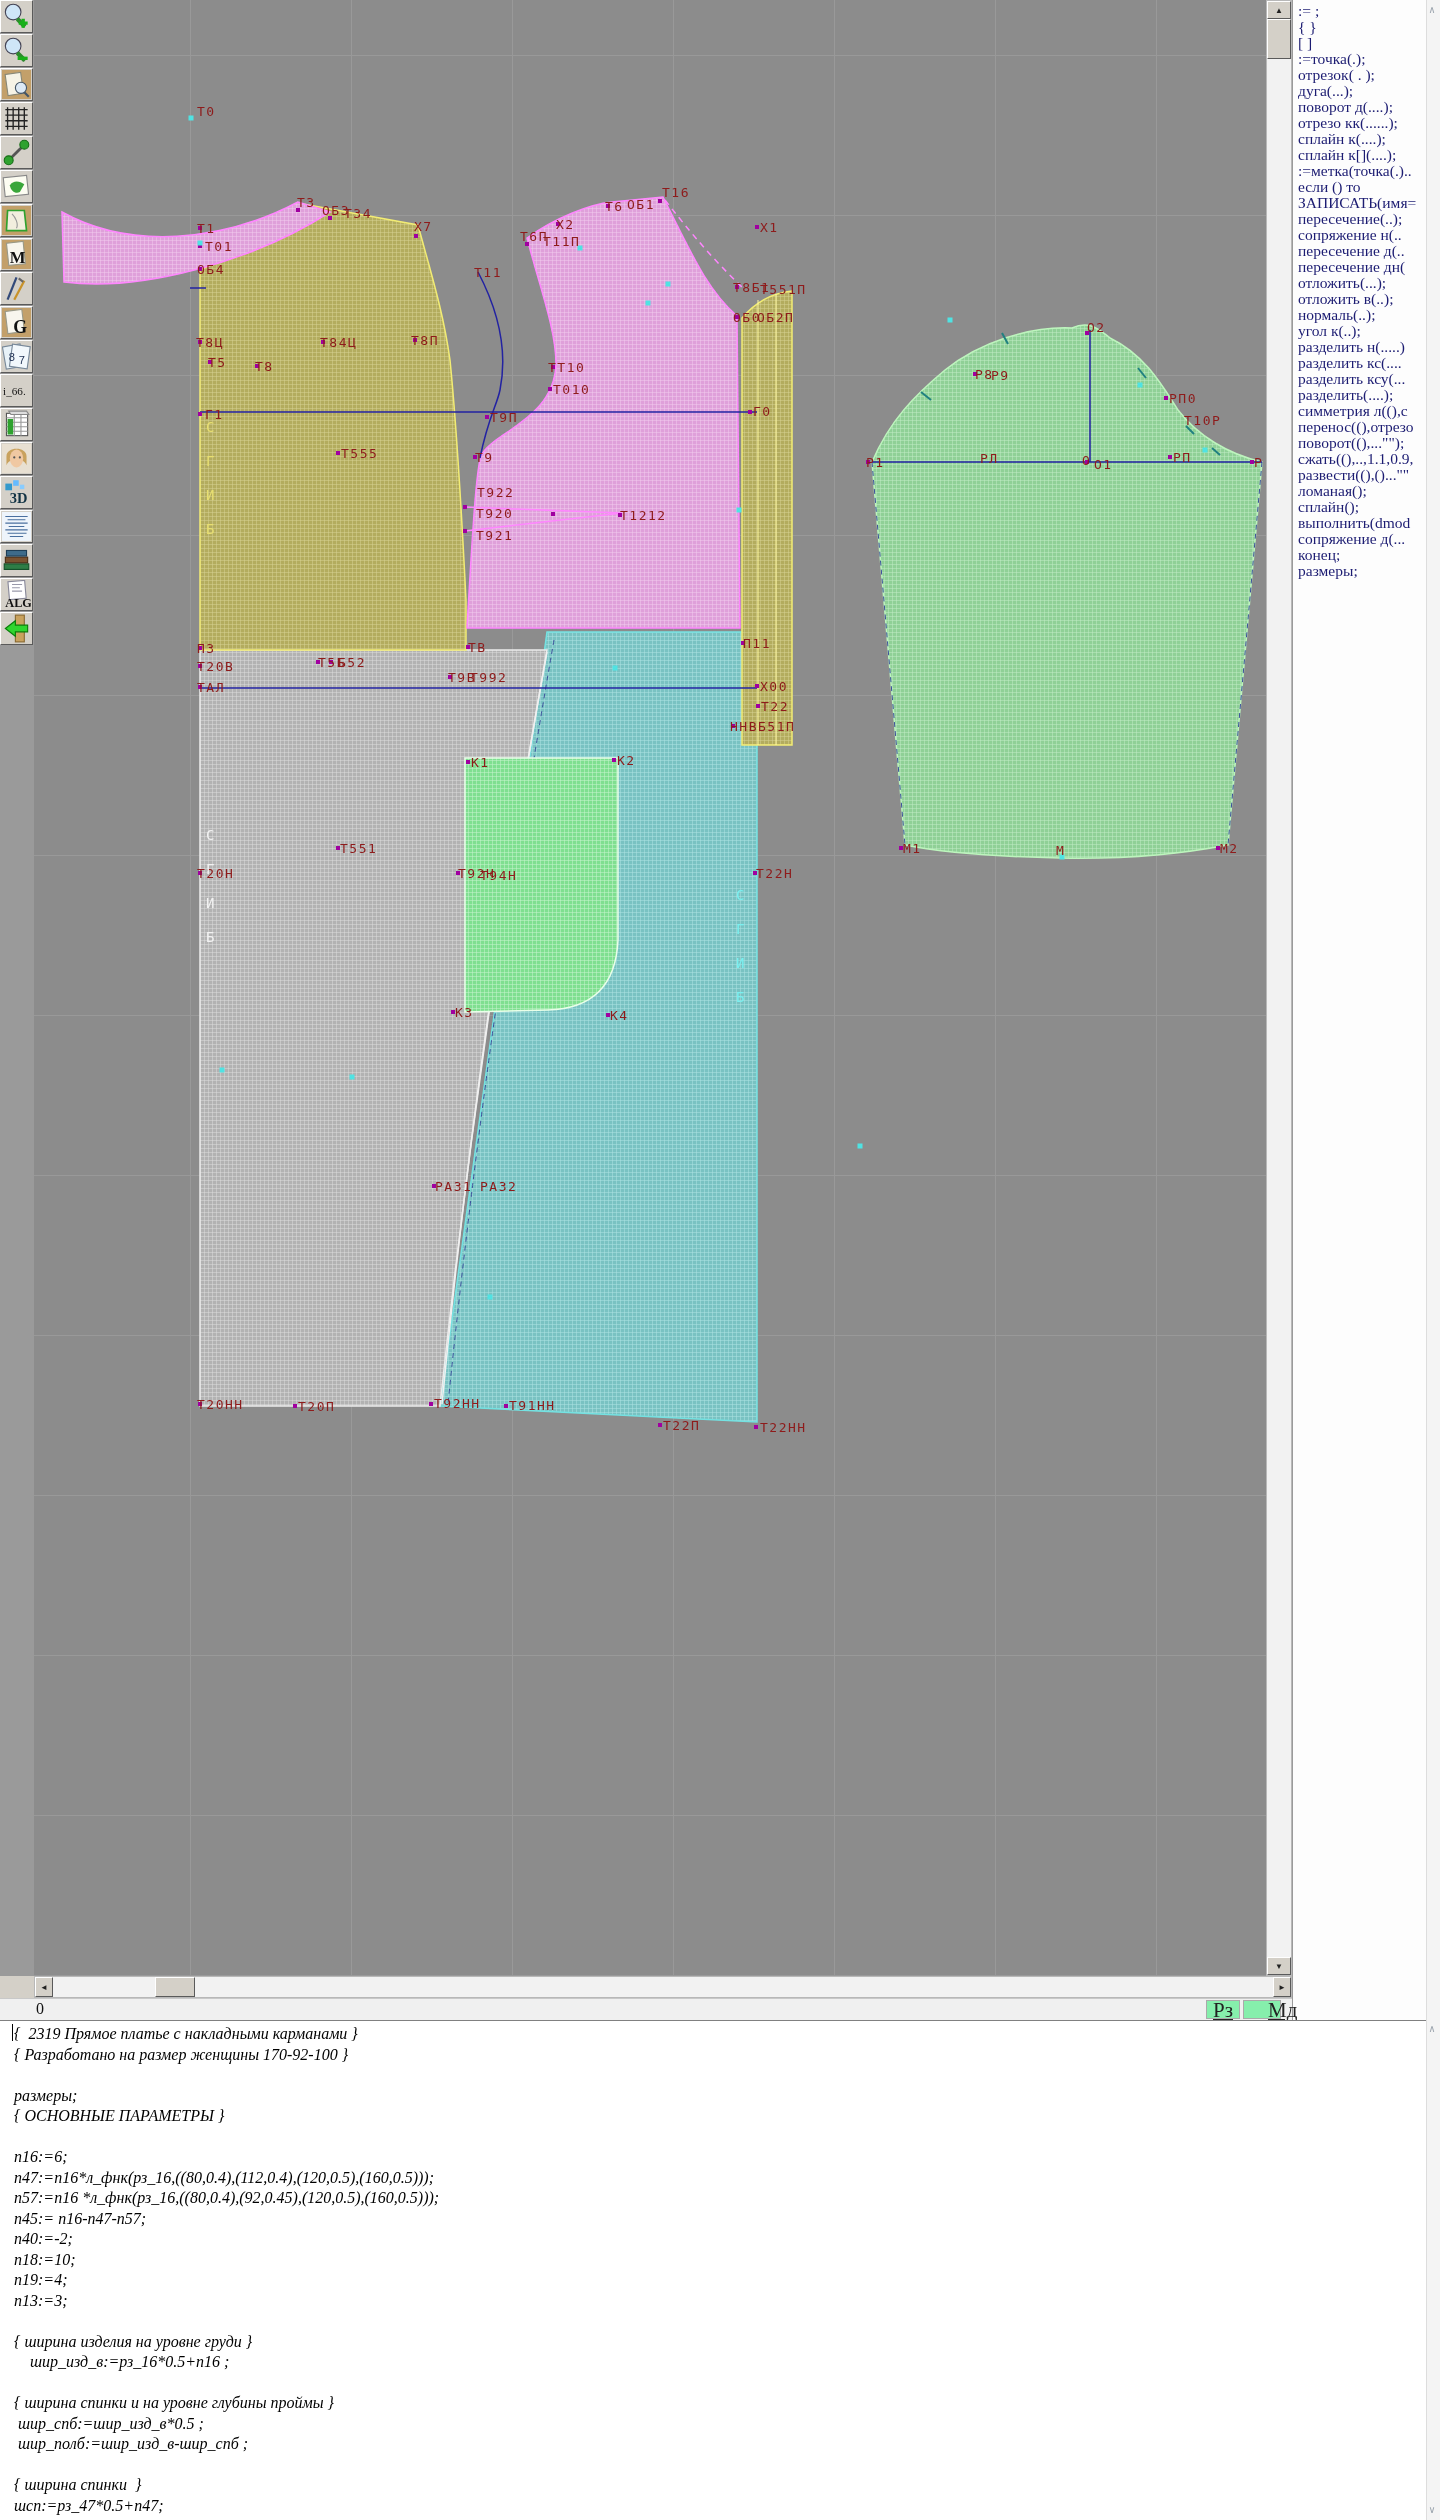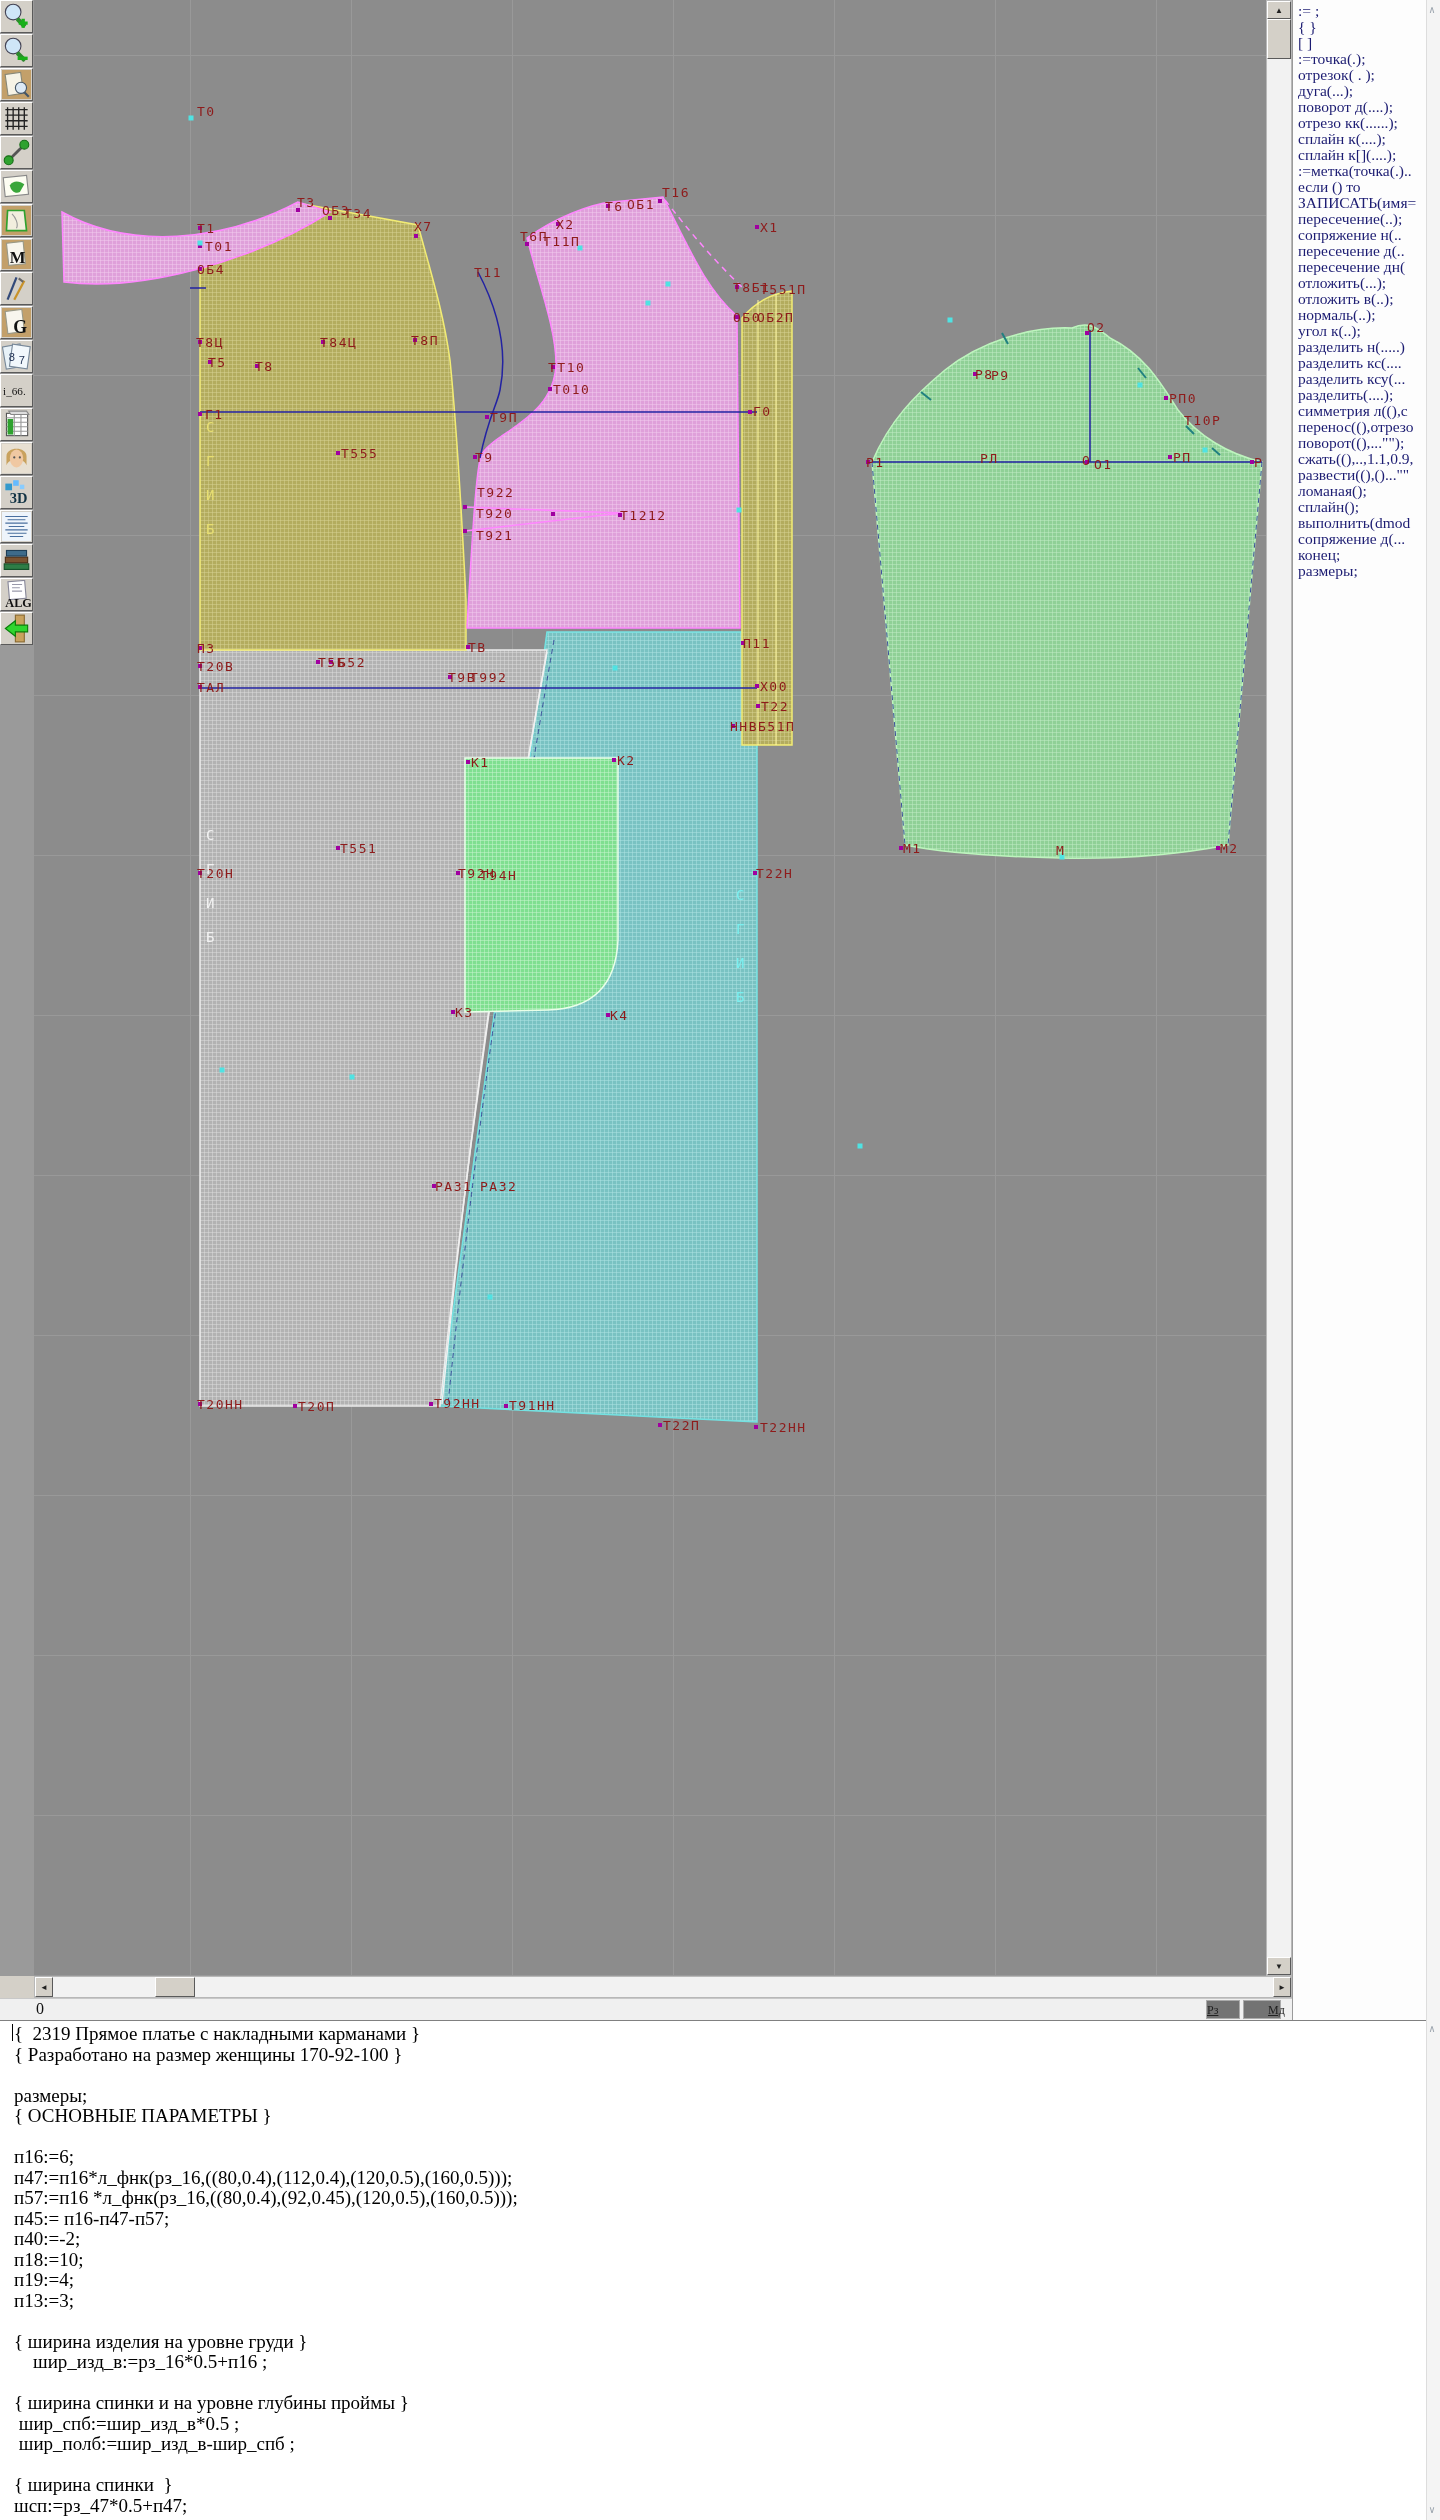--- a/index.html
+++ b/index.html
@@ -37,32 +37,32 @@
   #cmd-list li{font-family:"Liberation Serif",serif;font-size:15.5px;line-height:16px;
                color:#1c1c72;white-space:nowrap;cursor:pointer;}
   #rp-scroll{position:absolute;left:1426px;top:0;width:14px;height:2020px;background:#f4f4f4;
              border-left:1px solid #ddd;box-sizing:border-box;}
   .chev{position:absolute;left:2px;font-size:10px;color:#9aa3ad;font-family:"DejaVu Sans Mono",monospace;}
 
   
   #statusbar{position:absolute;left:0;top:1998px;width:1292px;height:22px;background:#f0f0f0;
              border-top:1px solid #c8c8c8;box-sizing:border-box;}
   #status-zero{position:absolute;left:36px;top:1px;font-family:"Liberation Serif",serif;font-size:16px;color:#111;}
-  .sbtn{position:absolute;top:1px;height:19px;background:#737373;border:1px solid #aaa;
-        font-family:"Liberation Serif",serif;font-size:12px;color:#222;text-decoration:underline;
-        line-height:18px;cursor:pointer;box-sizing:border-box;}
+  .sbtn{position:absolute;top:1px;height:19px;background:#86efac;border:1px solid #aaa;
+        font-family:"Liberation Serif",serif;font-size:21px;color:#222;text-decoration:underline;
+        text-align:center;line-height:18px;cursor:pointer;box-sizing:border-box;}
   #btn-rz{left:1206px;width:34px;}
   #btn-md{left:1243px;width:38px;padding-left:24px;}
 
   
   #editor{position:absolute;left:0;top:2020px;width:1440px;height:500px;background:#ffffff;
           border-top:1px solid #808080;box-sizing:border-box;}
   #editor-margin{position:absolute;left:0;top:2020px;width:8px;height:500px;background:#e3dfdb;}
-  #code{margin:0;padding:3px 0 0 14px;font-family:"Liberation Serif",serif;font-size:19px;
-        line-height:20.5px;color:#000;white-space:pre;}
+  #code{margin:0;padding:3px 0 0 14px;font-family:"Liberation Serif",serif;font-size:16px;
+        line-height:20.5px;color:#000;white-space:pre;font-style:italic;}
   #caret{position:absolute;left:12px;top:2024px;width:1px;height:17px;background:#000;}
   #ed-scroll{position:absolute;left:1426px;top:2020px;width:14px;height:500px;background:#f4f4f4;
              border-left:1px solid #ddd;box-sizing:border-box;}
 </style>
 </head>
 <body>
 
 <div id="toolbar">
     <div class="tbtn">
       <span>

